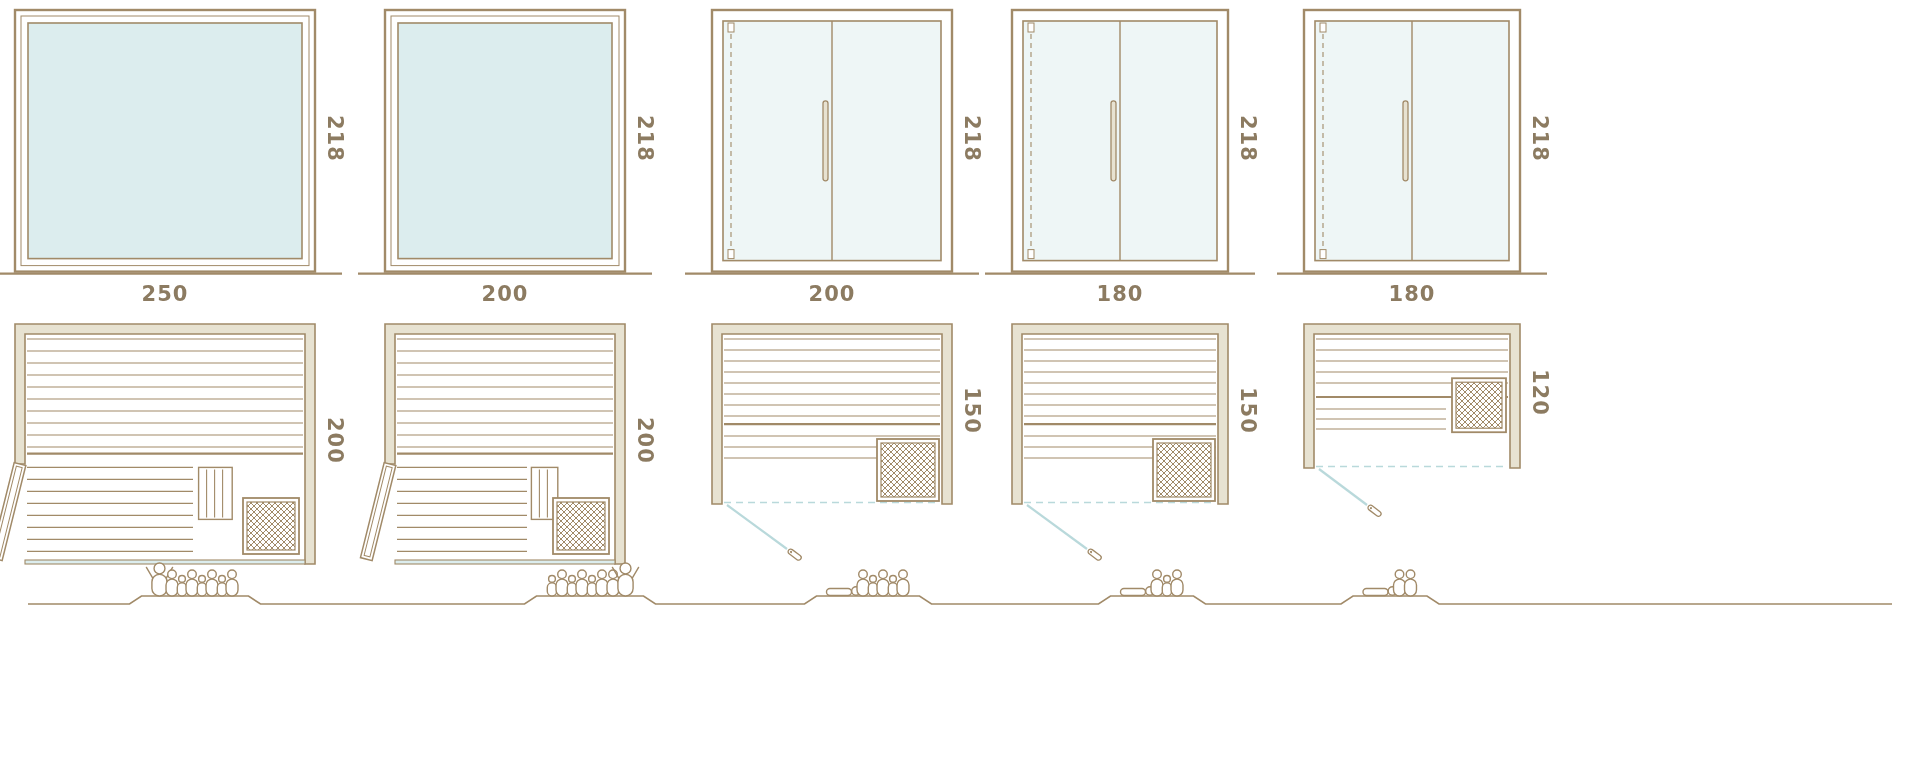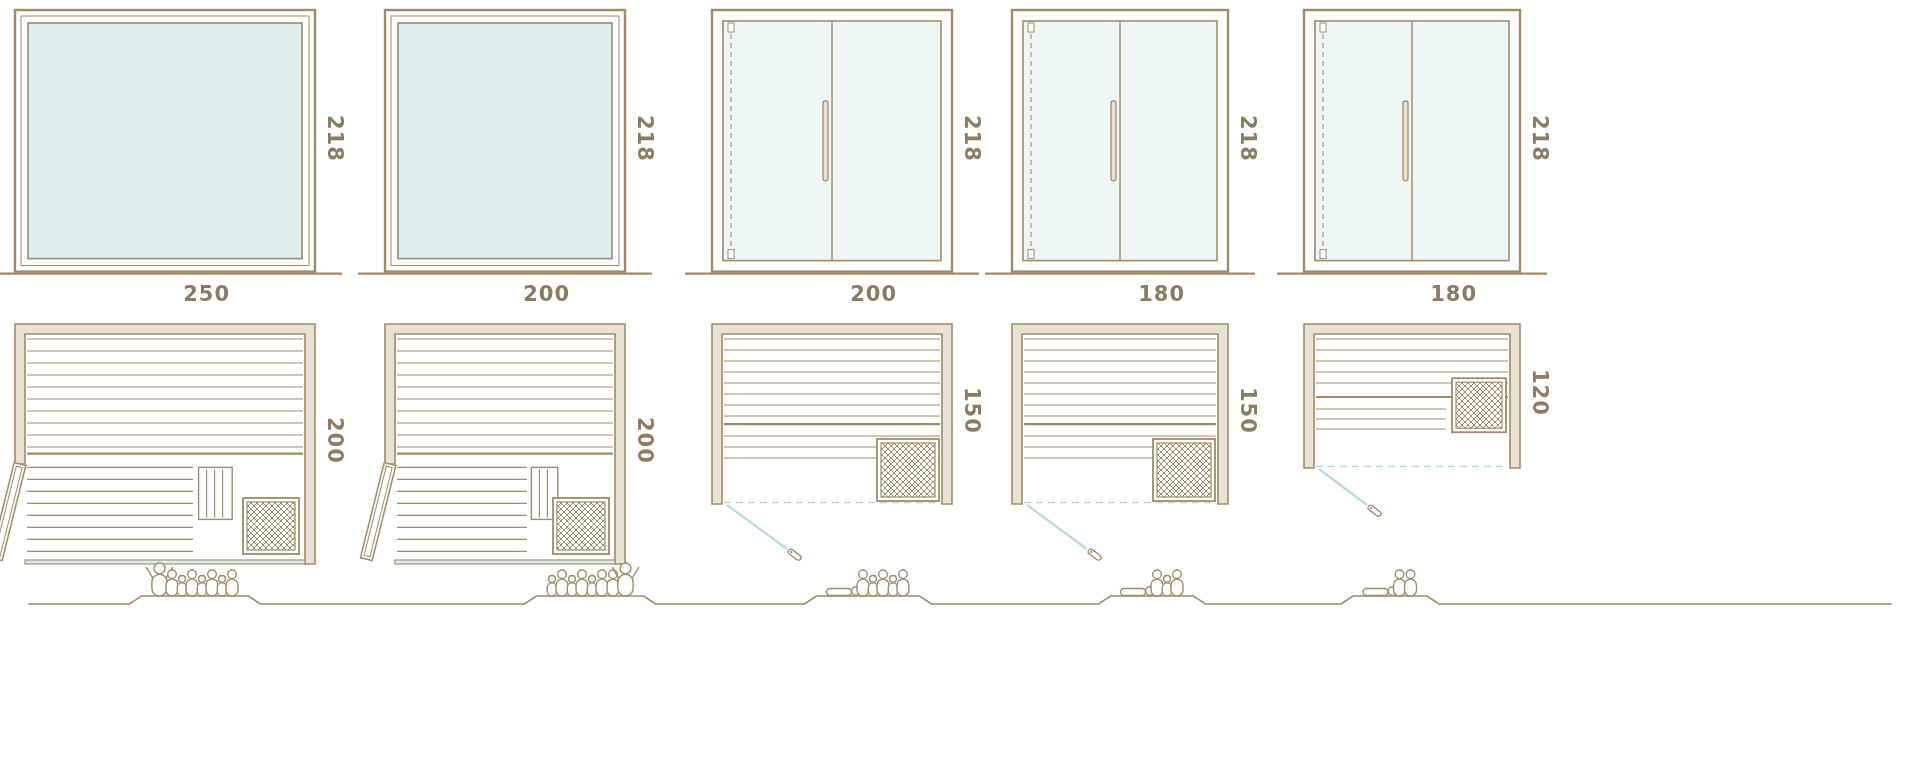--- a/index.html
+++ b/index.html
@@ -1,21 +1,21 @@
 <!DOCTYPE html>
 <html><head>
 <meta charset="utf-8">
 <style>
   html,body{margin:0;padding:0}
   body{background:#ffffff;font-family:"DejaVu Sans","Liberation Sans",sans-serif}
   .stage{position:relative;width:1920px;height:770px;background:#fff;overflow:hidden}
   .stage svg{position:absolute;display:block;overflow:visible}
   .column{position:absolute;inset:0;pointer-events:none}
   .dim{position:absolute;color:#8c7b61;font-size:21px;font-weight:bold;letter-spacing:1px}
-  .dim-width{width:130px;text-align:right}
+  .dim-width{width:130px;text-align:center}
   .dim-v{height:96px;writing-mode:vertical-rl;display:inline-flex;align-items:center;justify-content:center}
 </style>
 </head>
 <body>
 
 <div class="stage">
 
   <section class="column">
     <svg class="elevation-svg" width="370" height="271.59999999999997" style="left: -20px; top: 8px;">
         <g>

